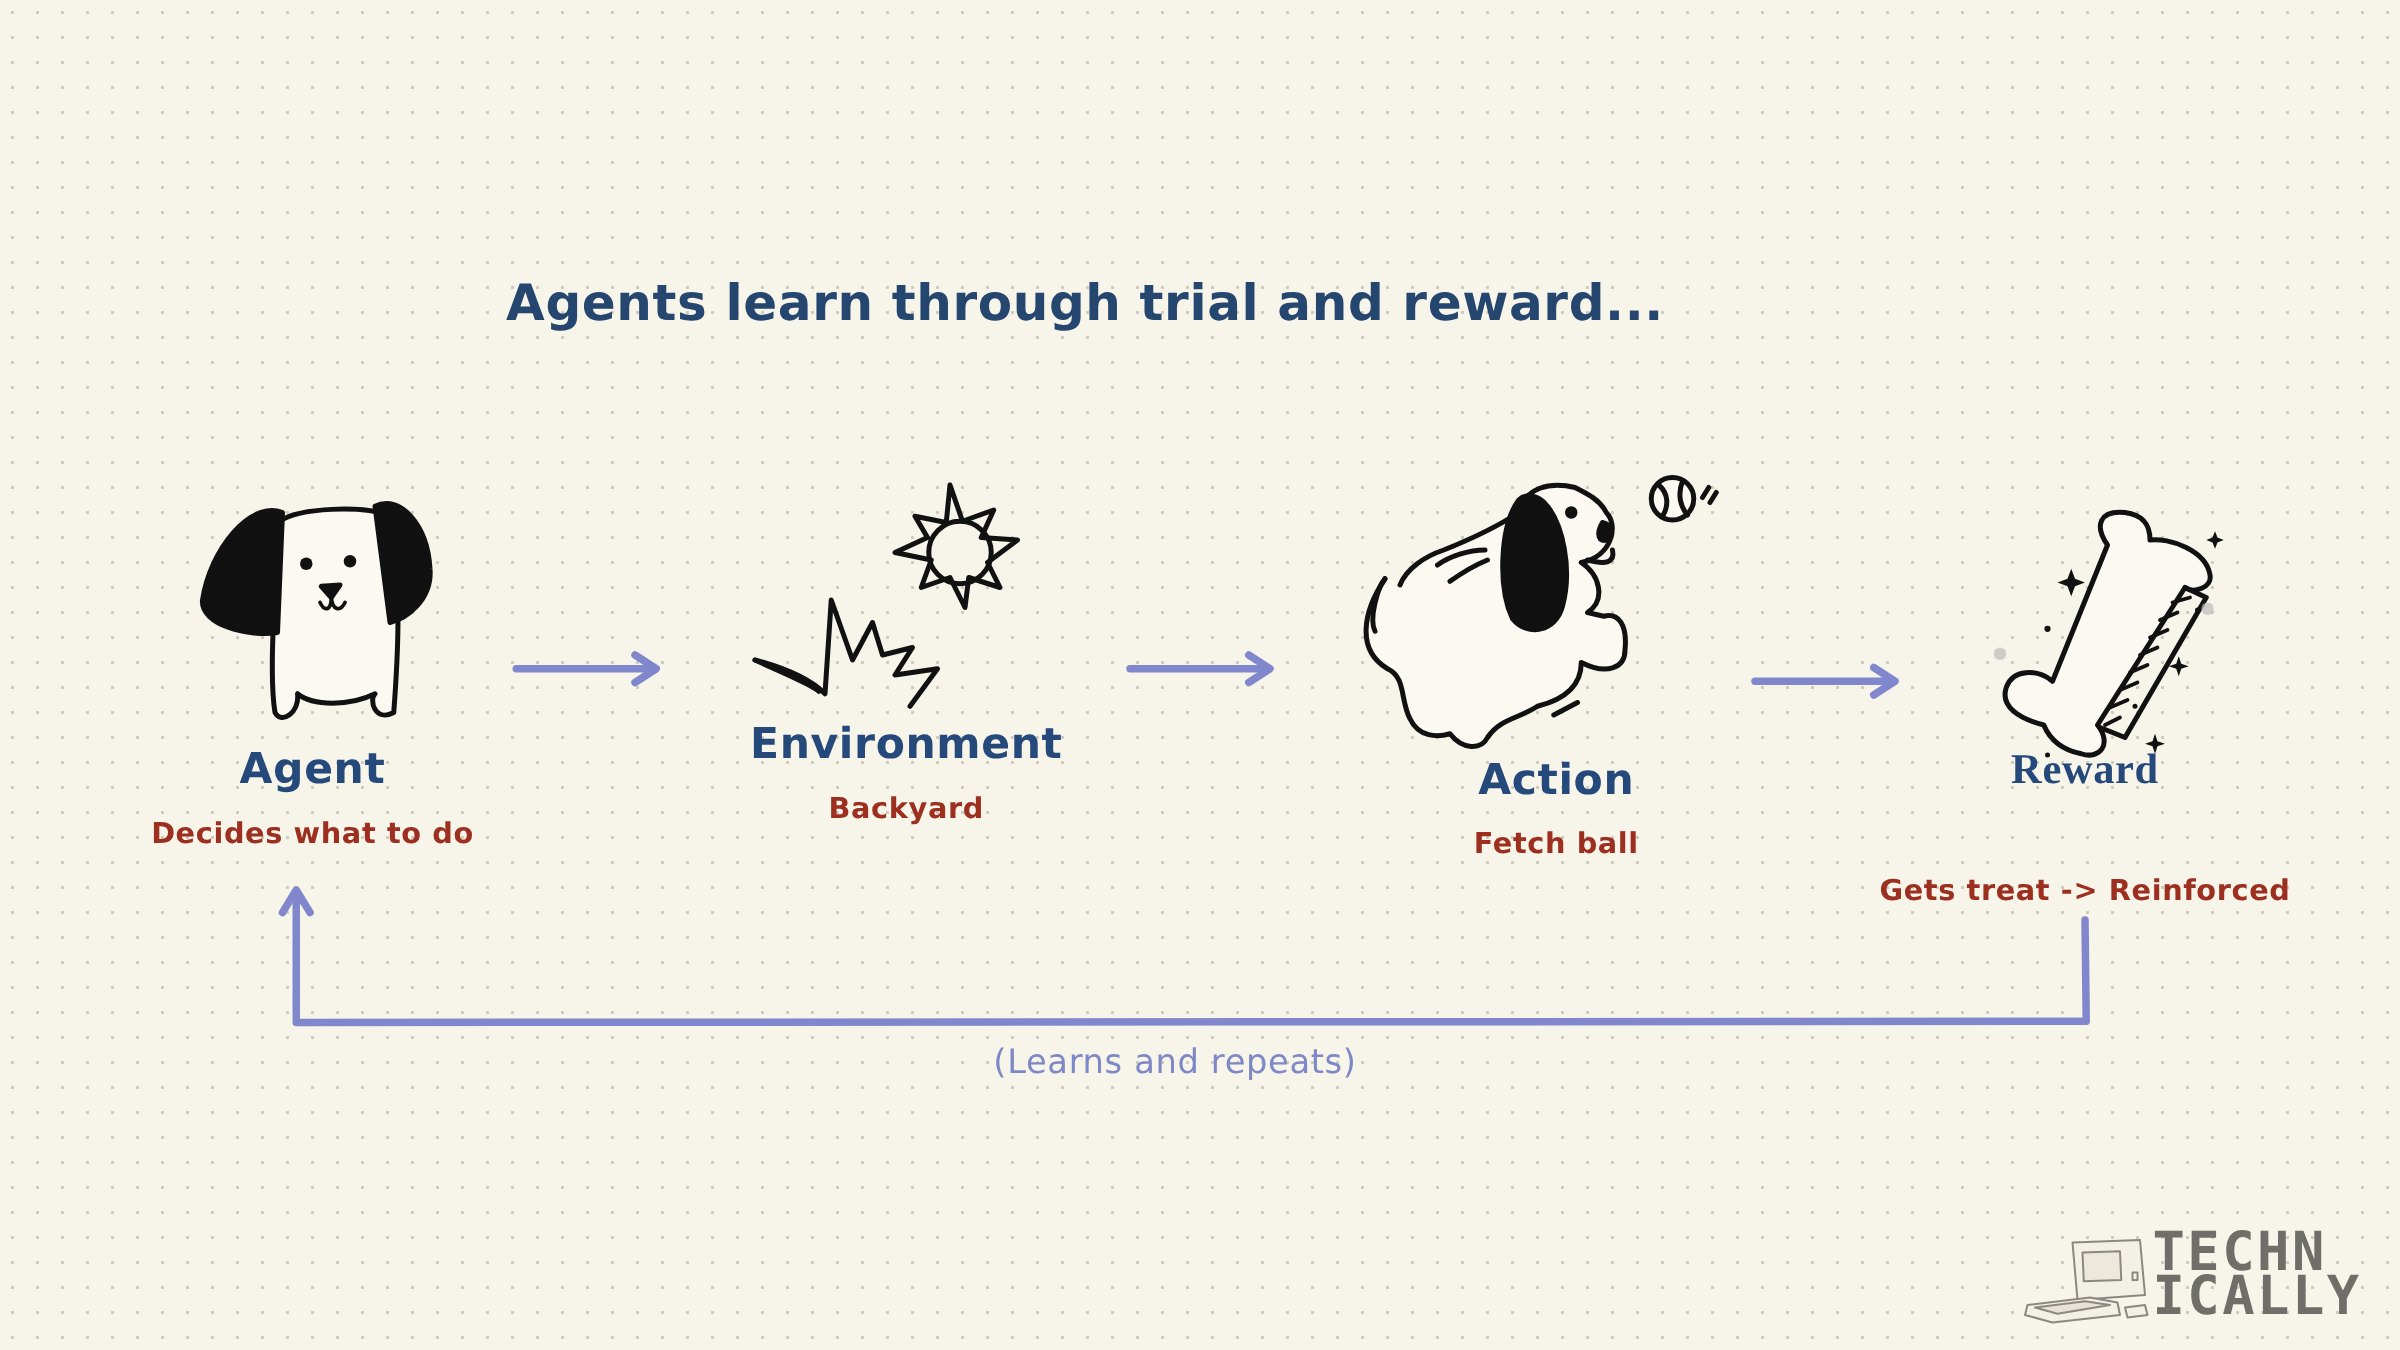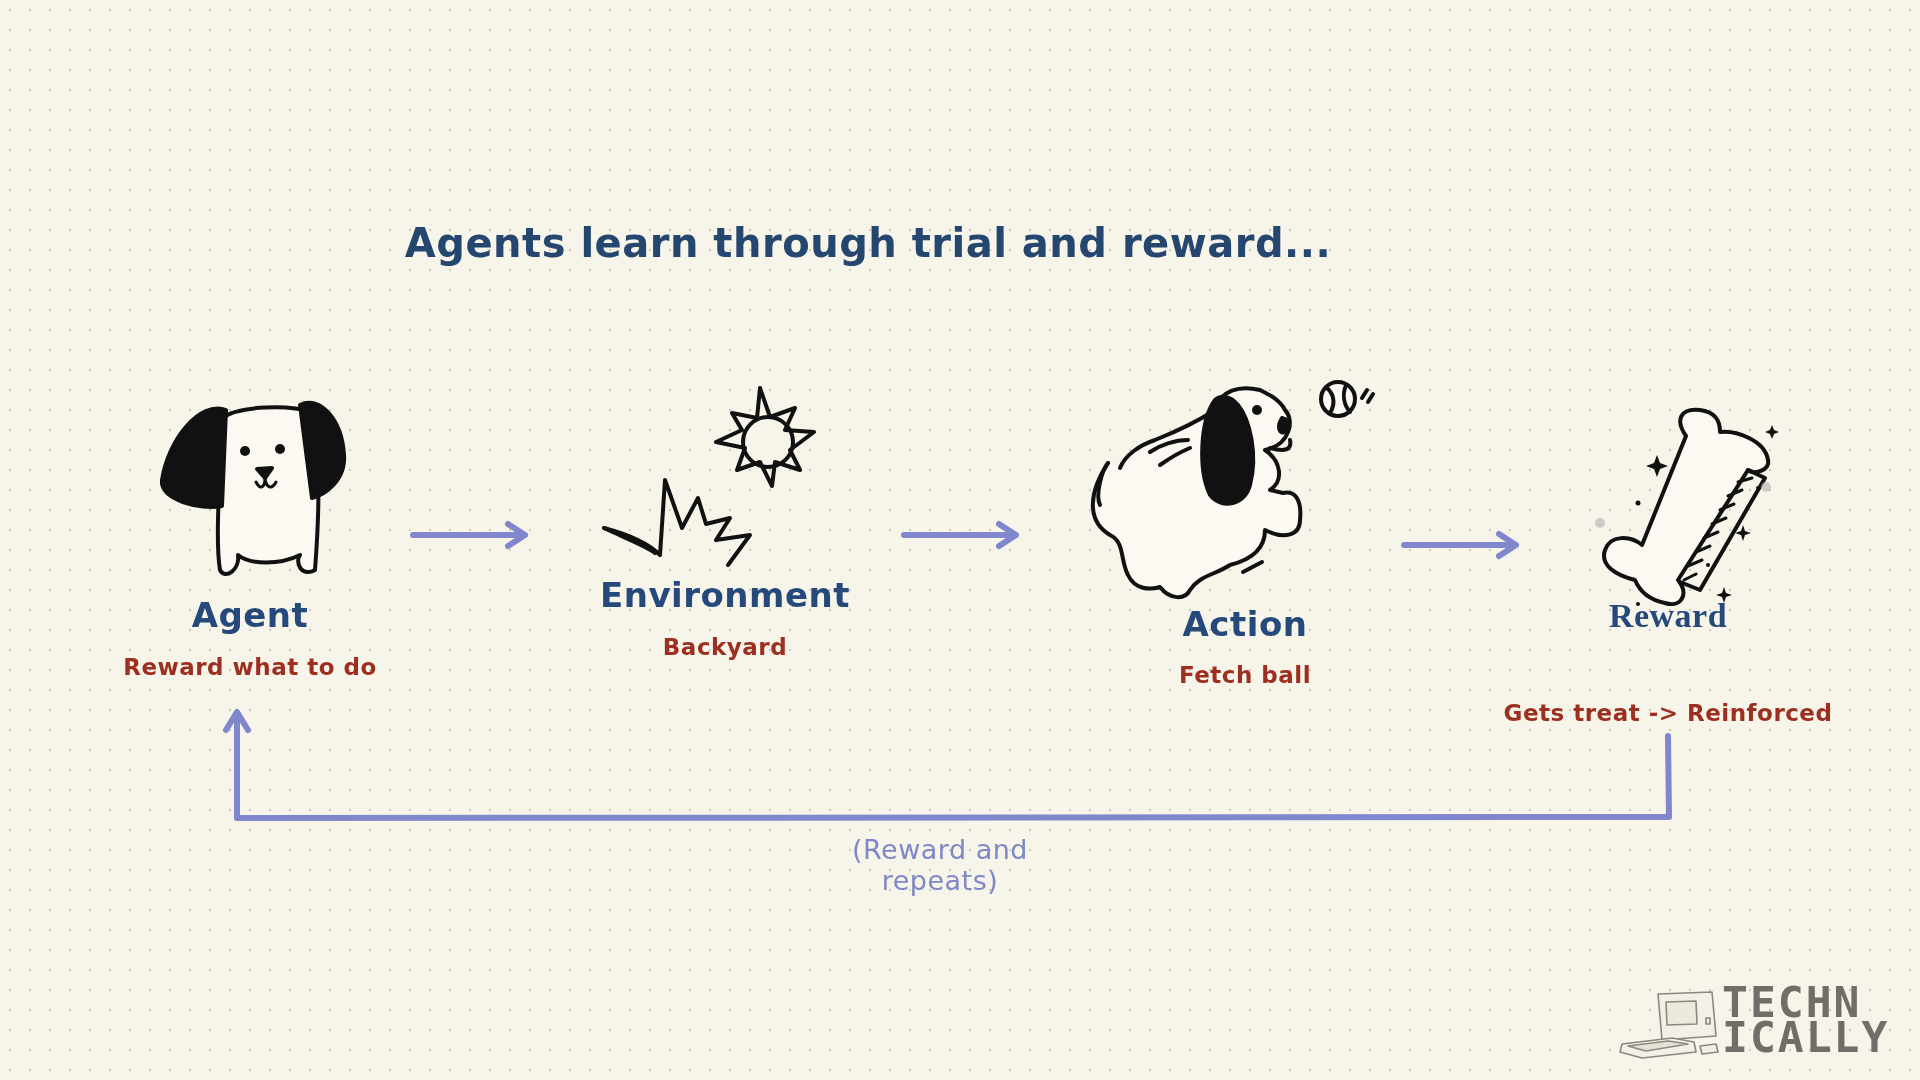--- a/index.html
+++ b/index.html
@@ -101,34 +101,34 @@
       <circle cx="1708" cy="565" r="2"></circle>
       <circle cx="1638" cy="604" r="2"></circle>
       <circle cx="1758" cy="488" r="2"></circle>
     </g>
     <circle cx="1600" cy="523" r="5" fill="#bbb" stroke="none" opacity="0.7"></circle>
     <circle cx="1766" cy="487" r="5" fill="#bbb" stroke="none" opacity="0.7"></circle>
   </g>
 </svg>
 
 <div class="label hand" style="left:150px;width:200px;top:595px;">Agent</div>
-<div class="sub hand" style="left:110px;width:280px;top:652px;">Reward what to do</div>
+<div class="sub hand" style="left:110px;width:280px;top:652px;">Decides what to do</div>
 
 <div class="label hand" style="left:580px;width:290px;top:575px;">Environment</div>
 <div class="sub hand" style="left:620px;width:210px;top:632px;">Backyard</div>
 
 <div class="label hand" style="left:1150px;width:190px;top:604px;">Action</div>
 <div class="sub hand" style="left:1150px;width:190px;top:660px;">Fetch ball</div>
 
 <div class="label hand" style="left:1568px;width:200px;top:597px;font-family:Liberation Serif, serif;">Reward</div>
 <div class="sub hand" style="left:1470px;width:396px;top:651px;margin-top:47px;">
   <div>Gets treat -&gt; Reinforced</div>
 </div>
 
-<div class="loop-label hand">(Reward and repeats)</div>
+<div class="loop-label hand">(Learns and repeats)</div>
 
 <div class="logo">
   <svg width="110" height="80">
     <g stroke="#8a8880" stroke-width="1.6" fill="#f3f0e6" stroke-linejoin="round">
       <path d="M46 14 L100 12 L104 56 L50 60 Z"></path>
       <path d="M54 22 L84 21 L85 44 L55 45 Z" fill="#ece8dc"></path>
       <path d="M10 64 L60 58 L82 62 L84 72 L30 78 L8 72 Z"></path>
       <path d="M16 66 L56 61 L76 64 L34 71 Z" fill="#e6e2d6"></path>
       <path d="M88 66 L104 64 L106 72 L90 74 Z"></path>
       <path d="M94 38 L98 38 L98 44 L94 44 Z"></path>

